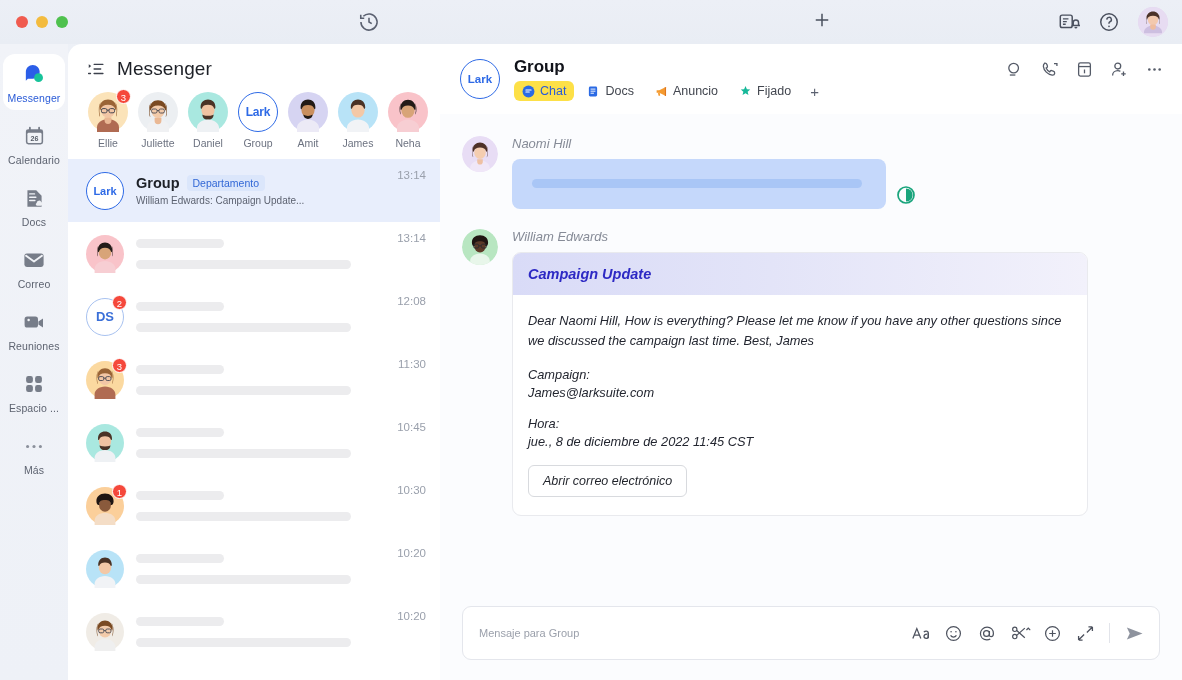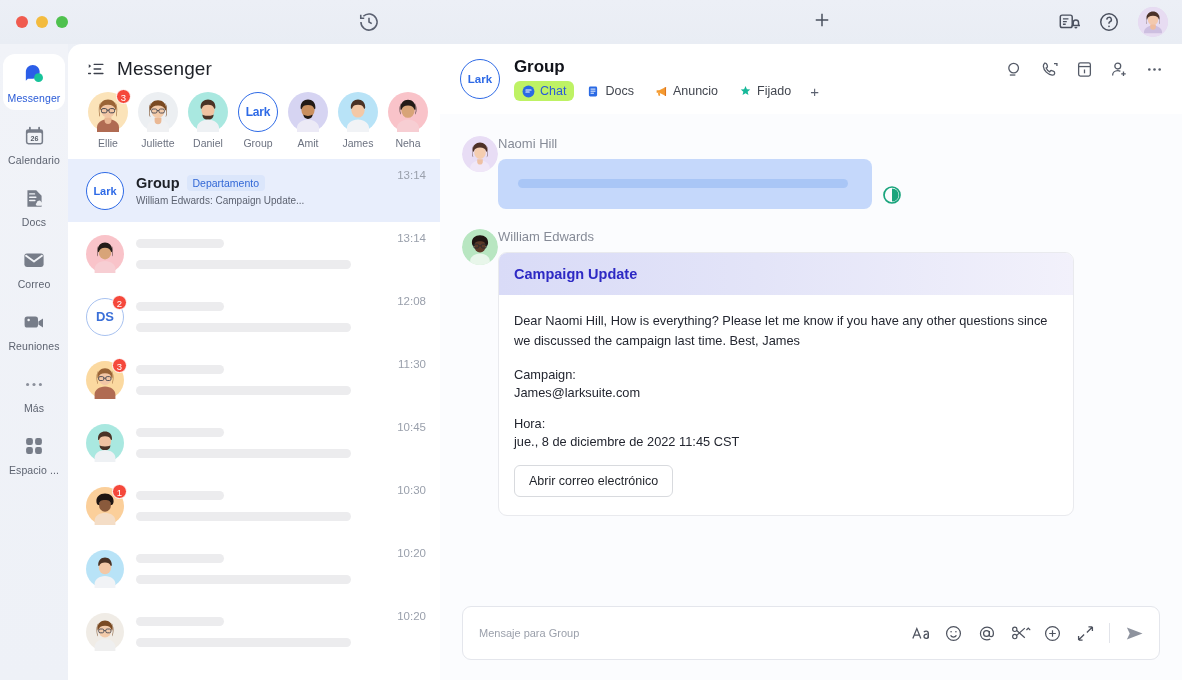--- a/index.html
+++ b/index.html
@@ -145,29 +145,29 @@
     color: #2e6ae6; font-size: 11.5px; font-weight: 700; margin-right: 14px;
   }
   .cv-titles { flex: 1; }
   .cv-name { font-size: 17px; font-weight: 700; color: #11131a; letter-spacing: -.1px; }
   .cv-tabs { display: flex; align-items: center; gap: 5px; margin-top: 4px; }
   .cv-tab {
     display: flex; align-items: center; gap: 5px;
     font-size: 12.5px; color: #42464f;
     padding: 3px 8px; border-radius: 6px; cursor: pointer;
   }
-  .cv-tab.active { background: #bef264; color: #2a5bd7; }
+  .cv-tab.active { background: #fde047; color: #2a5bd7; }
   .cv-tab .ti { width: 13px; height: 13px; display: inline-flex; }
   .cv-tabplus { color: #5b6170; font-size: 15px; padding: 0 6px; cursor: pointer; }
   .cv-actions { display: flex; align-items: center; gap: 16px; align-self: flex-start; margin-top: 16px; }
   .cv-actions .ic { width: 19px; height: 19px; color: #555b68; cursor: pointer; }
 
   .cv-body { flex: 1; padding: 22px 24px 0 22px; overflow: hidden; }
 
-  .msg { display: flex; margin-bottom: 20px; }
+  .msg { display: flex; gap: 14px; margin-bottom: 20px; font-style: italic; }
   .msg .pa { width: 36px; height: 36px; border-radius: 50%; overflow: hidden; flex: 0 0 36px; }
   .msg .col { flex: 1; }
   .msg .who { font-size: 13px; color: #868b97; margin-bottom: 8px; }
   .bubble-row { display: flex; align-items: flex-end; gap: 10px; }
   .bubble-blank {
     width: 374px; height: 50px; border-radius: 8px;
     background: #c5d8fb; position: relative;
   }
   .bubble-blank::after {
     content: ""; position: absolute; left: 20px; top: 20px;
@@ -315,39 +315,39 @@
           <rect x="2.6" y="6.6" width="13.4" height="11" rx="2.6" fill="#777d89"></rect>
           <path d="M16.4 11.4l4.6-3v9.2l-4.6-3z" fill="#777d89"></path>
           <circle cx="6.6" cy="9.9" r="1.25" fill="#f2f4f7"></circle>
         </svg>
       </span>
       <span class="label">Reuniones</span>
     </div>
 
     <div class="rail-item">
       <span class="glyph">
-        <svg viewBox="0 0 24 12" width="22" height="11">
-          <circle cx="5" cy="6" r="1.7" fill="#8b909b"></circle>
-          <circle cx="12" cy="6" r="1.7" fill="#8b909b"></circle>
-          <circle cx="19" cy="6" r="1.7" fill="#8b909b"></circle>
-        </svg>
-      </span>
-      <span class="label">Más</span>
-    </div>
-
-    <div class="rail-item">
-      <span class="glyph">
         <svg viewBox="0 0 24 24" width="22" height="22">
           <rect x="3.4" y="3.4" width="7.4" height="7.4" rx="2.4" fill="#777d89"></rect>
           <rect x="13.2" y="3.4" width="7.4" height="7.4" rx="2.4" fill="#777d89"></rect>
           <rect x="3.4" y="13.2" width="7.4" height="7.4" rx="2.4" fill="#777d89"></rect>
           <rect x="13.2" y="13.2" width="7.4" height="7.4" rx="2.4" fill="#777d89"></rect>
         </svg>
       </span>
       <span class="label">Espacio ...</span>
+    </div>
+
+    <div class="rail-item">
+      <span class="glyph">
+        <svg viewBox="0 0 24 12" width="22" height="11">
+          <circle cx="5" cy="6" r="1.7" fill="#8b909b"></circle>
+          <circle cx="12" cy="6" r="1.7" fill="#8b909b"></circle>
+          <circle cx="19" cy="6" r="1.7" fill="#8b909b"></circle>
+        </svg>
+      </span>
+      <span class="label">Más</span>
     </div>
   </div>
 
   <div class="listpanel">
 
     <div class="lp-head">
       <span>
         <svg viewBox="0 0 22 18" width="19" height="16">
           <path d="M3.2 3.4 6 5.6 3.2 7.8z" fill="#3c414c"></path>
           <path d="M9.4 3.6h10.2M9.4 9h7.6M9.4 14.2h10.2M3 14.2h2.2" stroke="#3c414c" stroke-width="1.6" stroke-linecap="round"></path>

